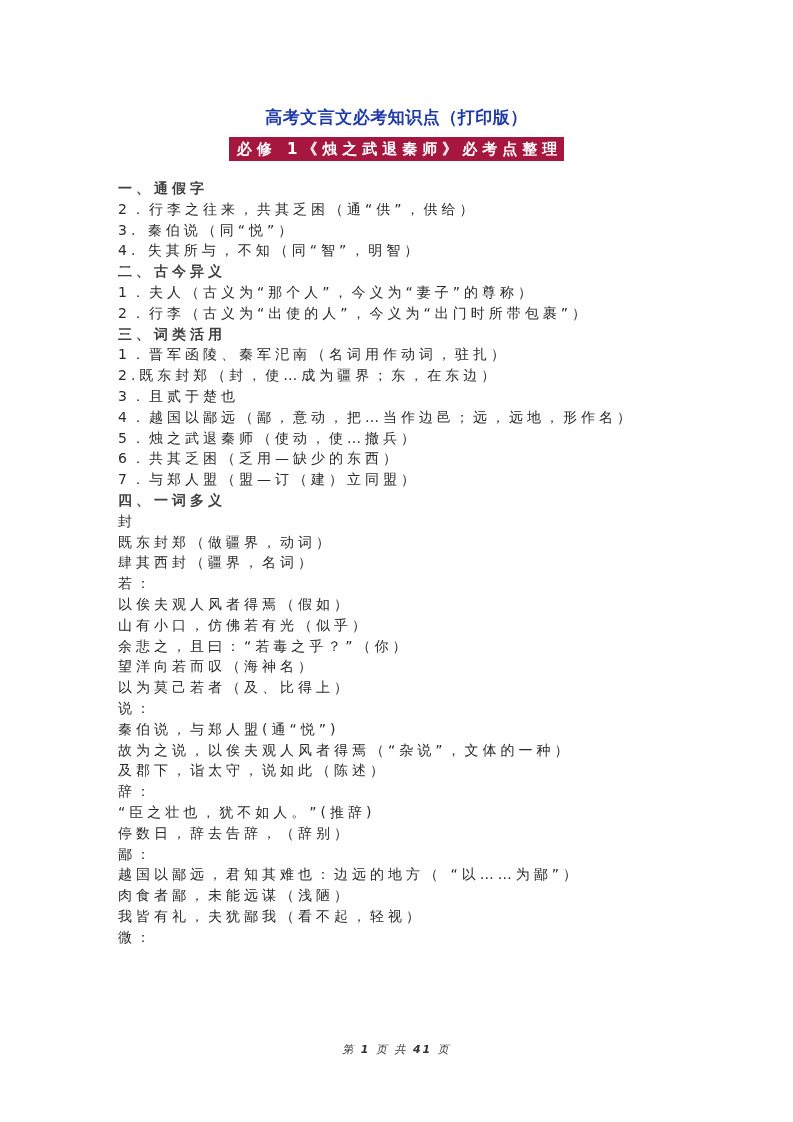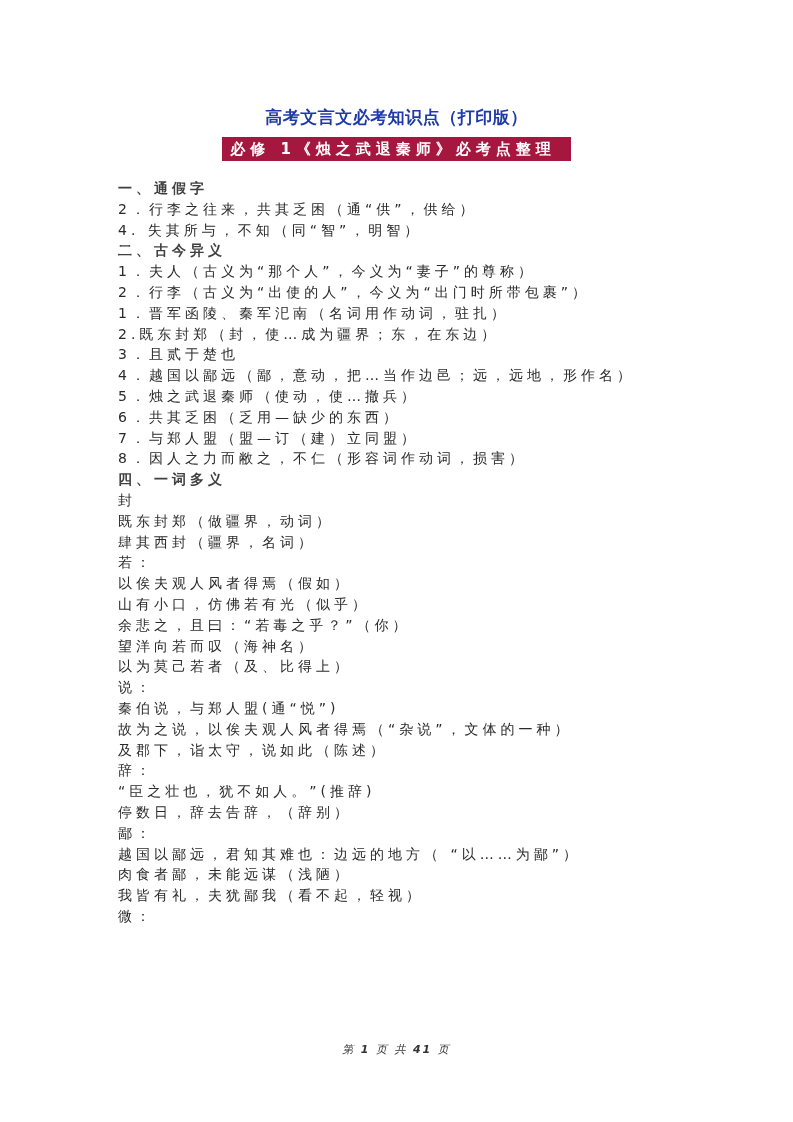--- a/index.html
+++ b/index.html
@@ -43,21 +43,21 @@
       width: 793px;
       text-align: center;
     }
     .banner {
       display: inline-block;
       background: #a5173f;
       color: #ffffff;
       font-size: 15px;
       font-weight: bold;
       letter-spacing: 5px;
-      padding: 2px 15px 2px 8px;
+      padding: 2px 2px 2px 8px;
       line-height: 20px;
     }
     .content {
       position: absolute;
       top: 178px;
       left: 118px;
       width: 600px;
     }
     .line {
       font-size: 14px;
@@ -95,34 +95,35 @@
   </div>
 
   <div class="banner-wrap">
     <div class="banner">必修 1《烛之武退秦师》必考点整理</div>
   </div>
 
   <div class="content">
 
     <div class="line heading">一、通假字</div>
     <div class="line">2．行李之往来，共其乏困（通“供”，供给）</div>
+    <div class="line">3.  秦伯说（同“悦”）</div>
     <div class="line">4.  失其所与，不知（同“智”，明智）</div>
 
     <div class="line heading">二、古今异义</div>
     <div class="line">1．夫人（古义为“那个人”，今义为“妻子”的尊称）</div>
     <div class="line">2．行李（古义为“出使的人”，今义为“出门时所带包裹”）</div>
 
+    <div class="line heading">三、词类活用</div>
     <div class="line">1．晋军函陵、秦军汜南（名词用作动词，驻扎）</div>
     <div class="line">2.既东封郑（封，使…成为疆界；东，在东边）</div>
     <div class="line">3．且贰于楚也</div>
     <div class="line">4．越国以鄙远（鄙，意动，把…当作边邑；远，远地，形作名）</div>
     <div class="line">5．烛之武退秦师（使动，使…撤兵）</div>
     <div class="line">6．共其乏困（乏用—缺少的东西）</div>
     <div class="line">7．与郑人盟（盟—订（建）立同盟）</div>
-    <div class="line">8．因人之力而敝之，不仁（形容词作动词，损害）</div>
 
     <div class="line heading">四、一词多义</div>
     <div class="line">封</div>
     <div class="line">既东封郑（做疆界，动词）</div>
     <div class="line">肆其西封（疆界，名词）</div>
     <div class="line">若：</div>
     <div class="line">以俟夫观人风者得焉（假如）</div>
     <div class="line">山有小口，仿佛若有光（似乎）</div>
     <div class="line">余悲之，且曰：“若毒之乎？”（你）</div>
     <div class="line">望洋向若而叹（海神名）</div>

